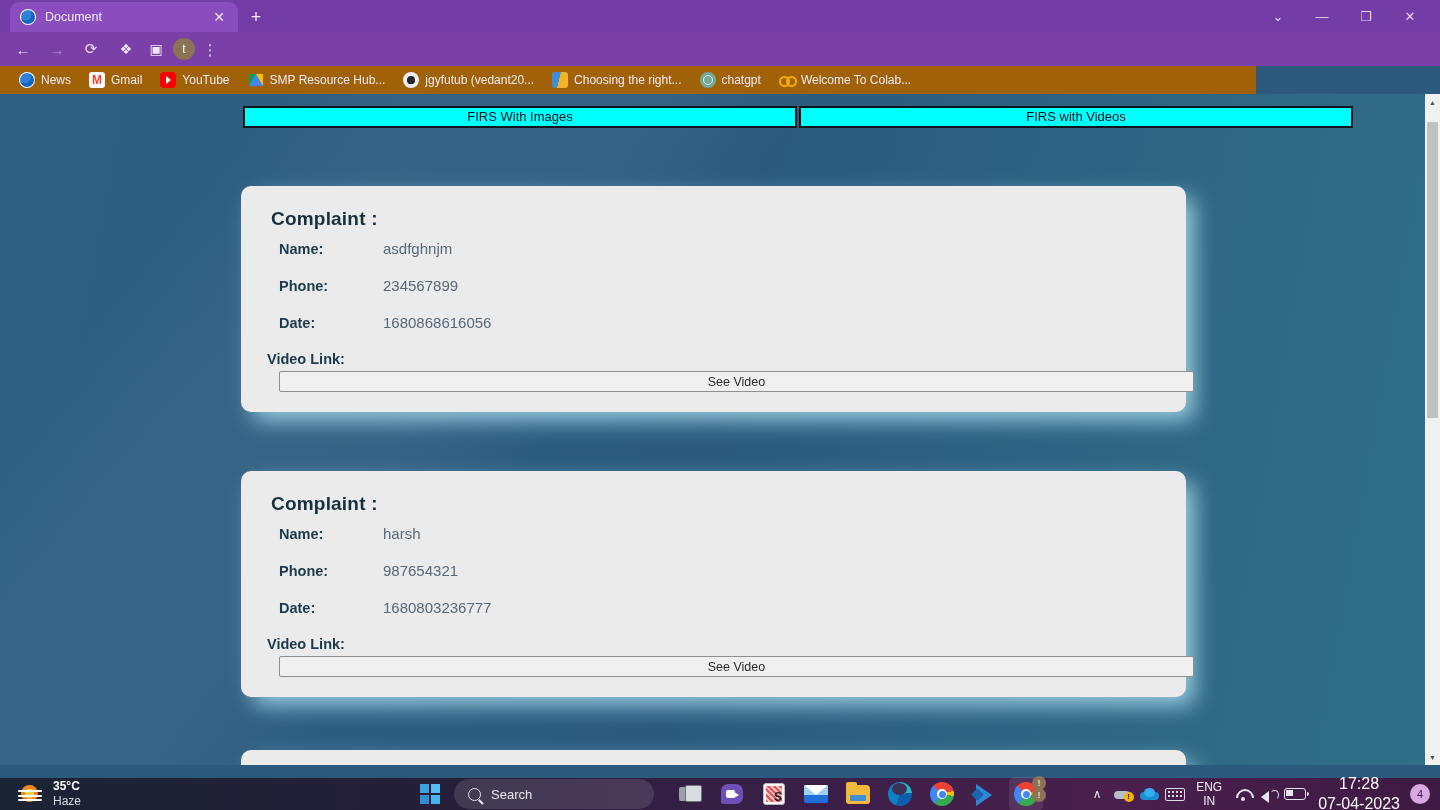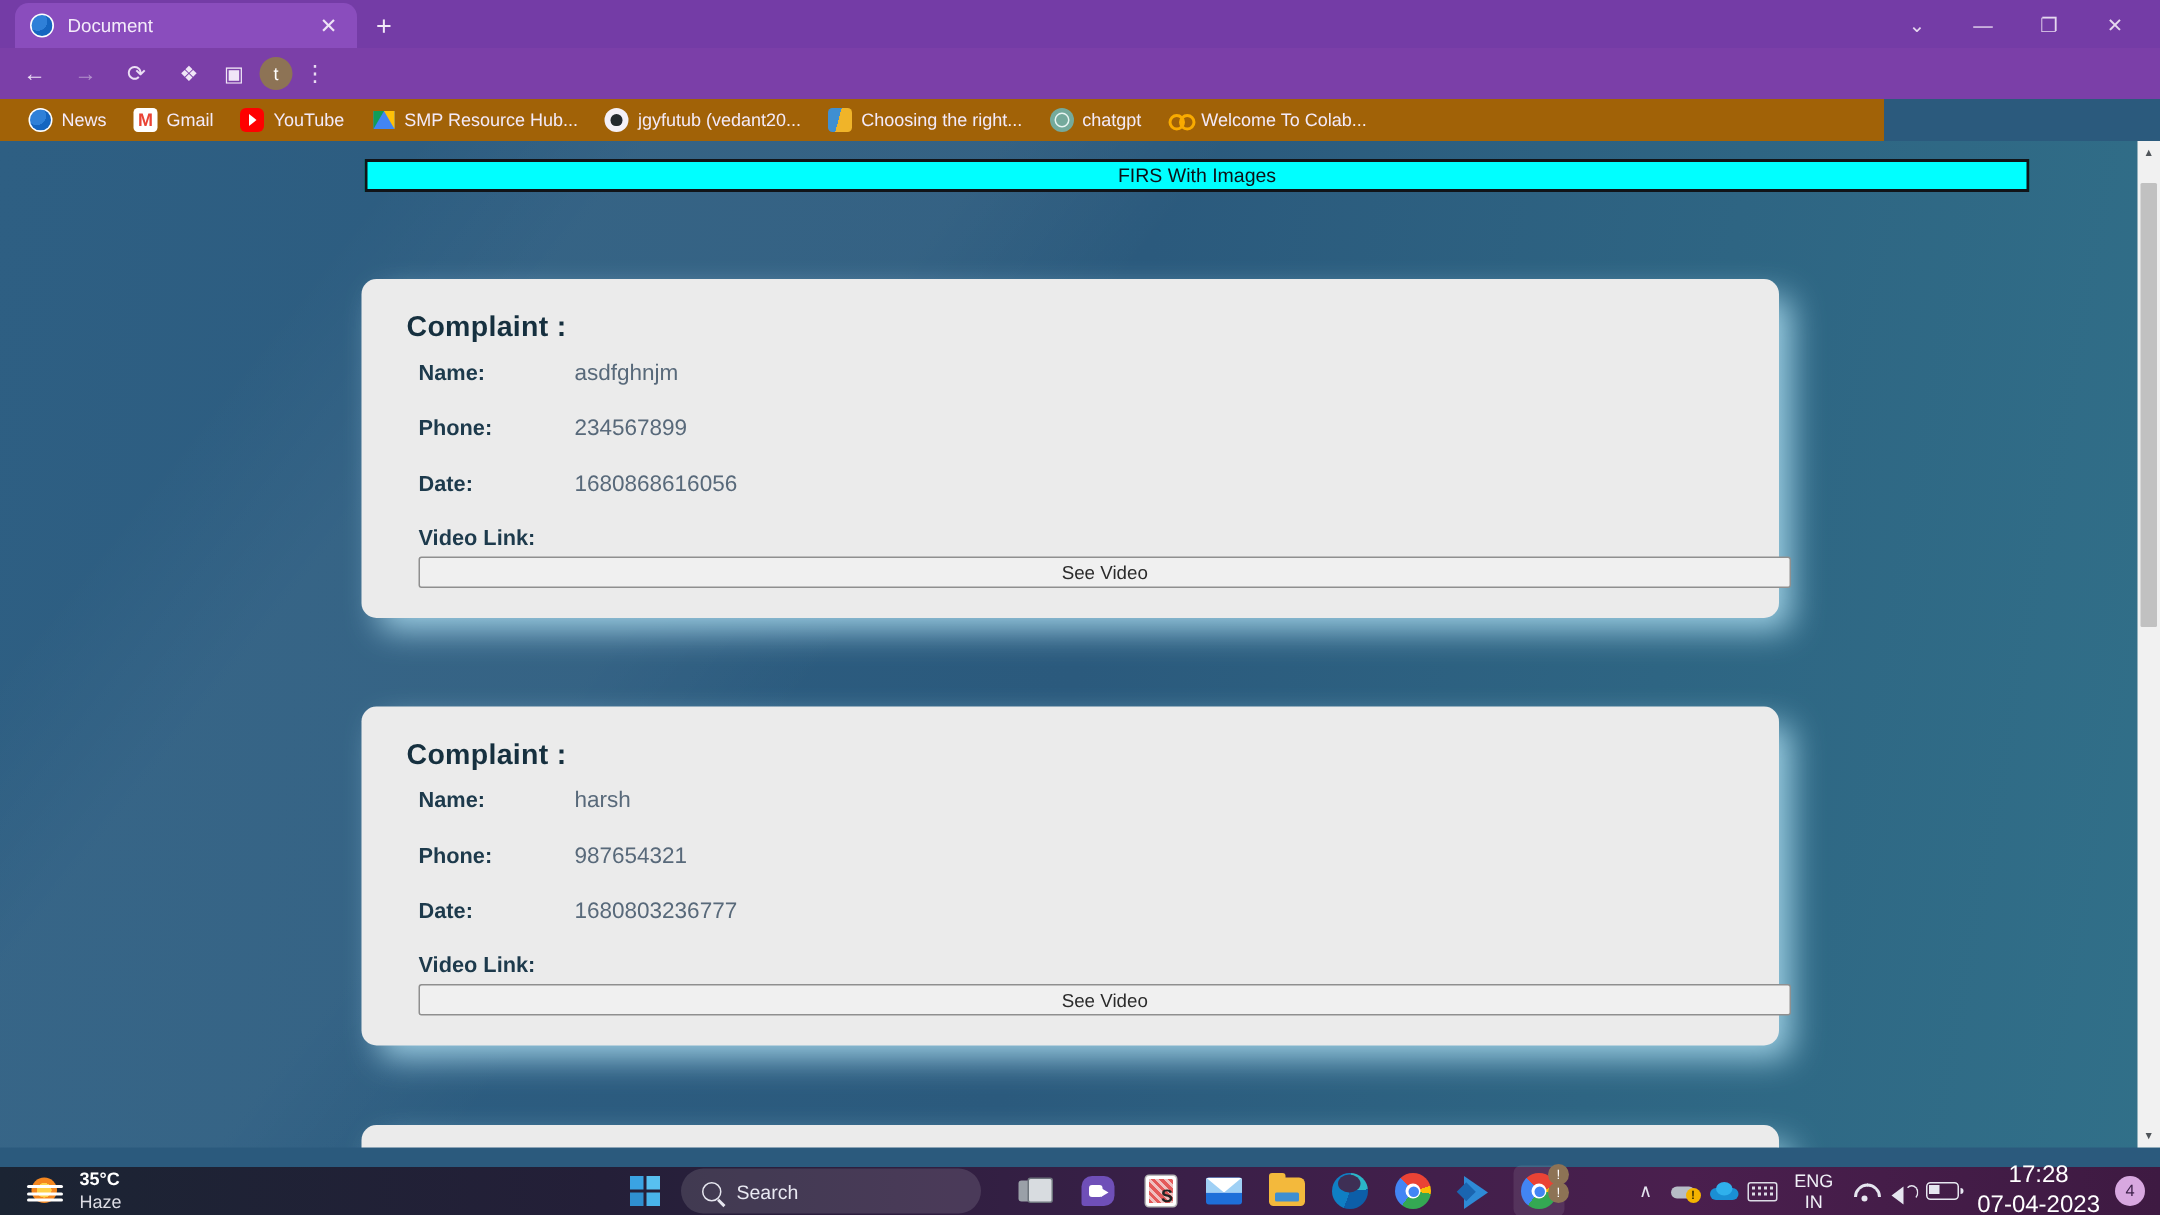--- a/index.html
+++ b/index.html
@@ -159,21 +159,21 @@
   .card-title {
     font-size:19px; font-weight:bold; color:#16303f; letter-spacing:.2px;
     margin:0 0 10px 14px;
   }
   .row { display:flex; align-items:baseline; margin:0 0 7px 22px;
     height:30px; }
   .row .lbl { font-size:14.5px; font-weight:bold; color:#1d3a4c;
     width:104px; flex:none; }
   .row .val { font-size:15px; color:#58697a; }
   .vlink-label { font-size:14.5px; font-weight:bold; color:#1d3a4c;
-    margin:4px 0 4px 22px; }
+    margin:4px 0 4px 10px; }
   .see-video {
     display:block; width:915px; margin-left:22px; height:21px;
     background:#f0f0f0; border:1px solid #8f8f8f; border-radius:2px;
     font-size:12.5px; color:#2b2b2b; cursor:pointer;
     font-family:"Liberation Sans", sans-serif;
   }
 
   
   .scrollbar { position:absolute; right:0; top:94px; width:15px;
     height:671px; background:#f1f1f1; }
@@ -405,20 +405,21 @@
       <span class="bmi colab"></span>
       <span class="bm-label">Welcome To Colab...</span>
     </div>
   </div>
 
   <div class="viewport">
     <div class="page">
 
       <div class="firtabs">
         <button class="firtab">FIRS With Images</button>
+        <button class="firtab">FIRS with Videos</button>
       </div>
 
       <div class="cards">
 
         <div class="card" style="top:92px;">
           <div class="card-title">Complaint :</div>
           <div class="row">
             <span class="lbl">Name:</span>
             <span class="val">asdfghnjm</span>
           </div>

